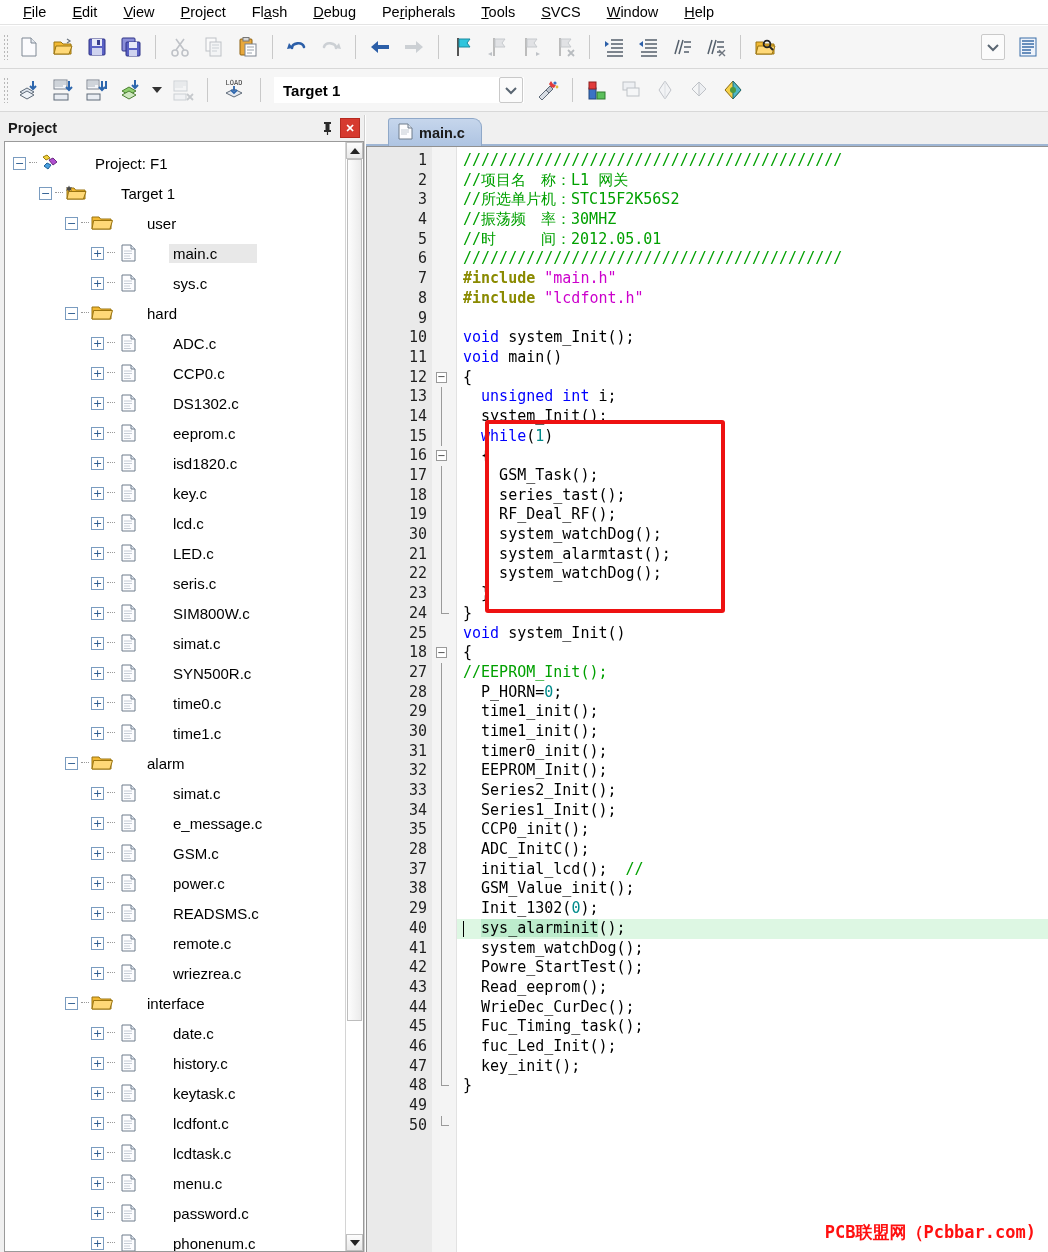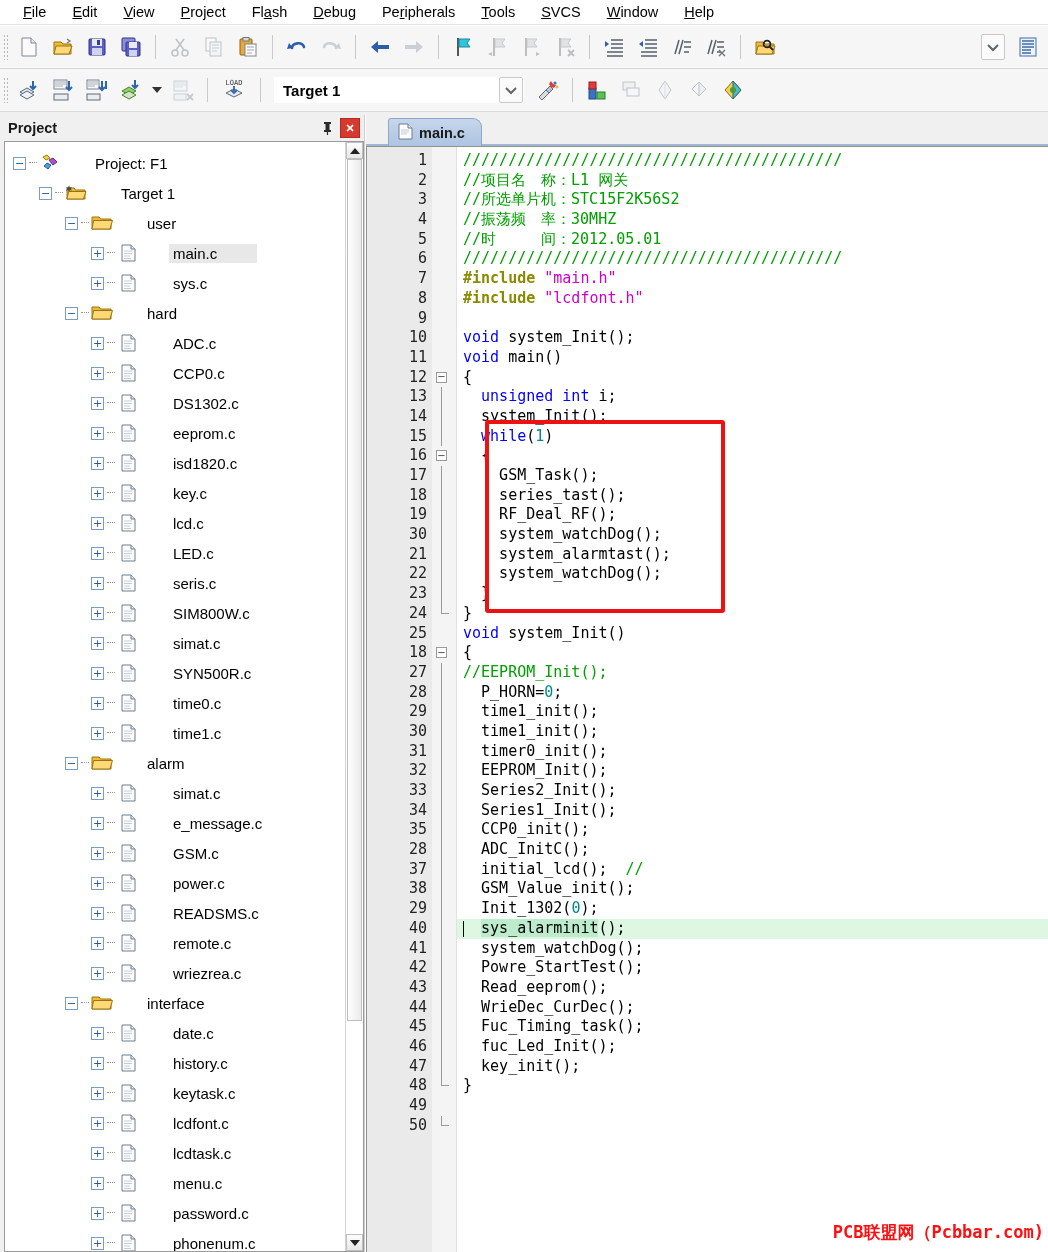--- a/index.html
+++ b/index.html
@@ -262,21 +262,21 @@
 
   .redbox {
     position:absolute;
     border: 4px solid #ee1111;
     border-radius: 3px;
     pointer-events:none;
     z-index: 9;
   }
   .watermark {
     position:absolute;
-    right: 4px; bottom: 8px;
+    right: 12px; bottom: 8px;
     color:#ff1010;
     font-family:"DejaVu Sans Mono", monospace;
     font-size: 17px;
     font-weight:bold;
     z-index: 20;
   }
 </style>
 </head>
 <body>
 

